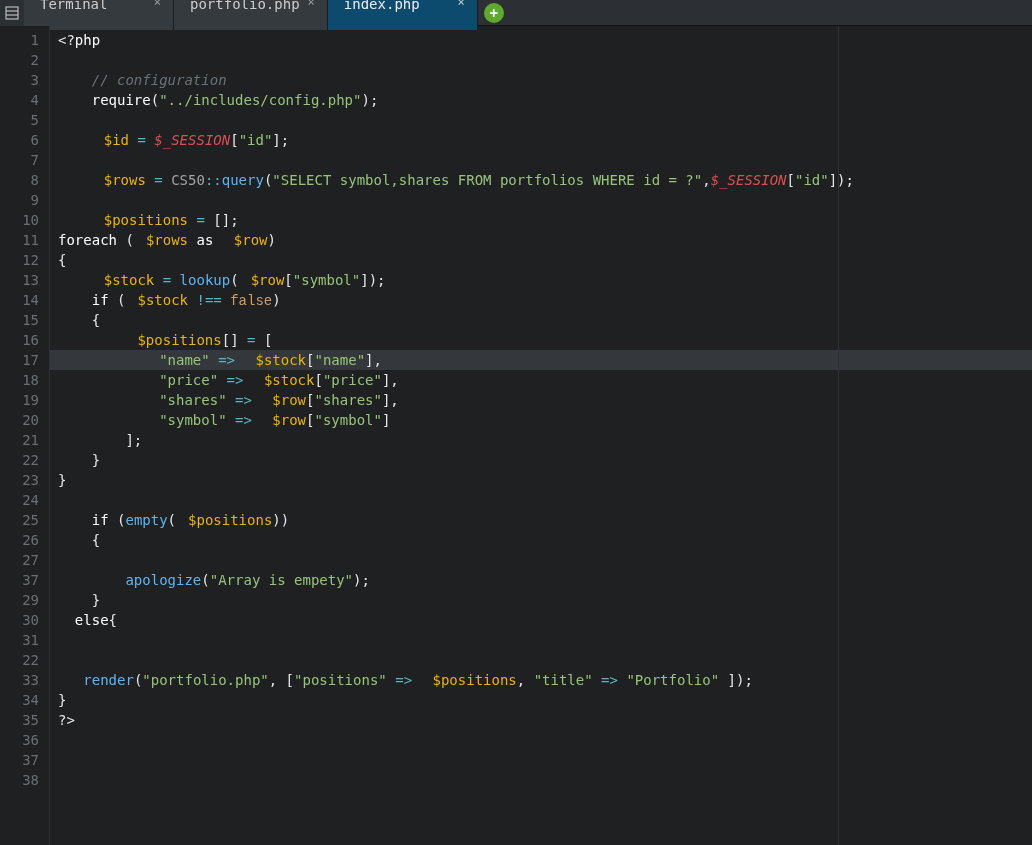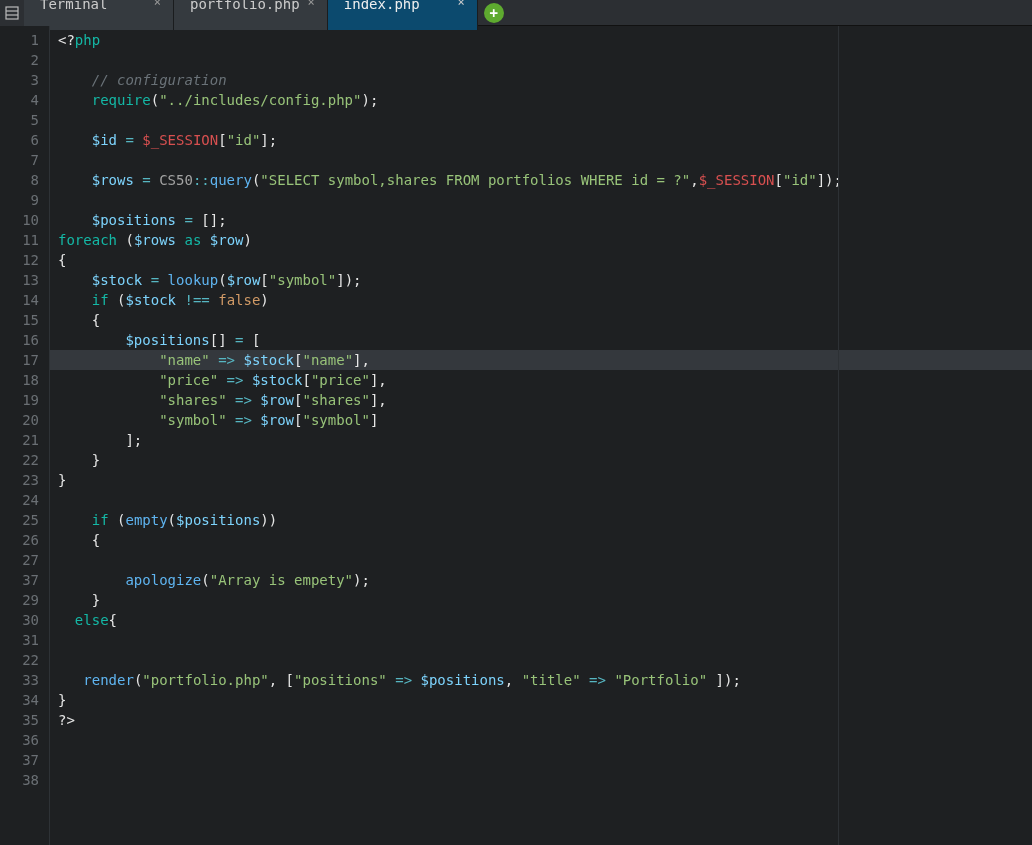--- a/index.html
+++ b/index.html
@@ -107,27 +107,27 @@
   .ruler {
     position: absolute;
     top: 26px;
     bottom: 0;
     left: 838px;
     width: 1px;
     background: #2d3135;
   }
   .c-punct   { color: #e6e6e6; }
   .c-comment { color: #6a7278; font-style: italic; }
-  .c-keyword { color: #14b8a6; } 
-  .c-var     { color: #7dd3fc; } 
-  .c-varhl   { color: #d85050; } 
+  .c-keyword { color: #ffffff; } 
+  .c-var     { color: #eab308; margin-left: 12px; } 
+  .c-varhl   { color: #d85050; font-style: italic; } 
   .c-func    { color: #5fb4f0; } 
   .c-class   { color: #a3a3a3; } 
   .c-string  { color: #98c379; }
-  .c-bool    { color: #d19a66; }
+  .c-bool    { color: #d19a66; font-family: Liberation Mono, monospace; }
   .c-op      { color: #56b6c2; }
   .c-white   { color: #e6e6e6; }
 </style>
 </head>
 <body>
 
 <div class="tabbar">
   <div class="menu-icon">
     <svg width="14" height="14" viewBox="0 0 14 14" fill="none" stroke="#bbb" stroke-width="1.2">
       <rect x="1" y="1" width="12" height="12"></rect>

